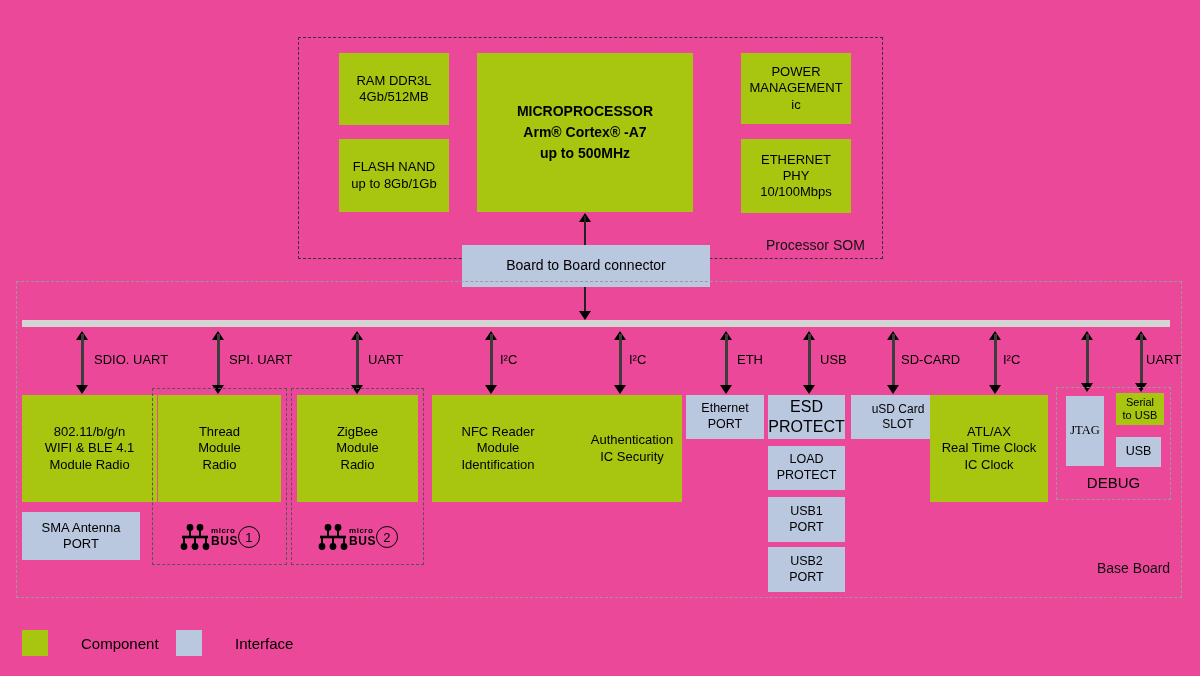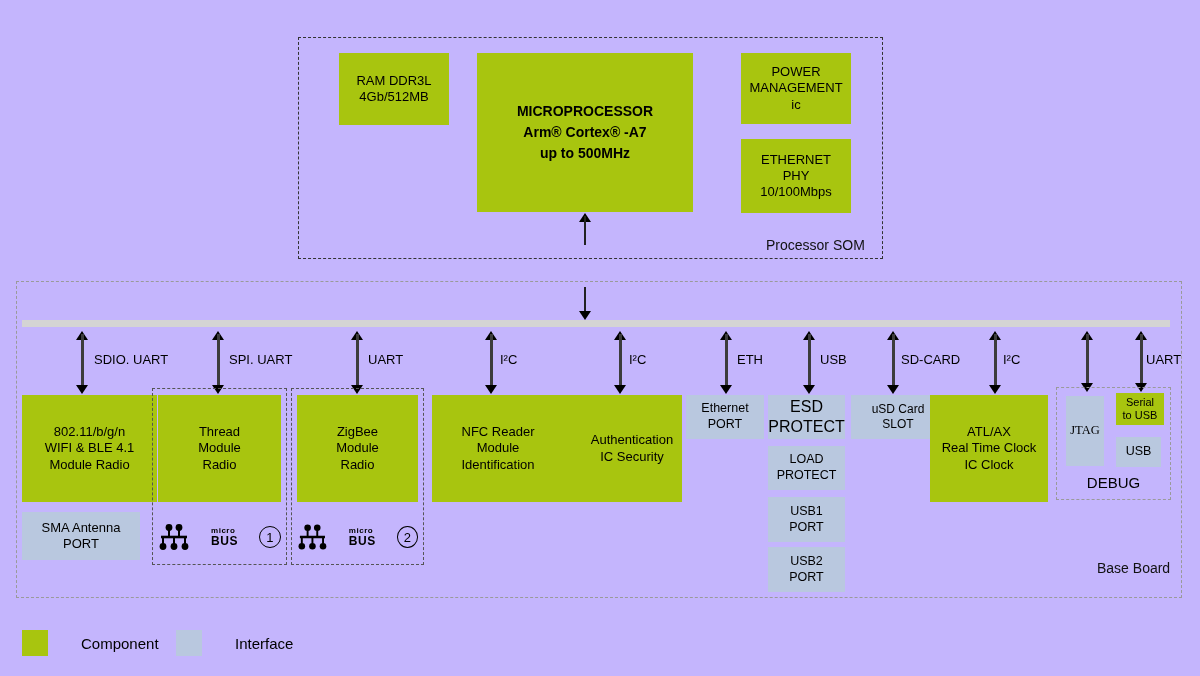--- a/index.html
+++ b/index.html
@@ -1,18 +1,18 @@
 <!DOCTYPE html>
 <html style="--component: #a8c50f; --interface: #b9c8df; --bus: #d4d4d4;"><head>
 <meta charset="utf-8">
 <style>
   * { margin:0; padding:0; box-sizing:border-box; }
   html,body { background:#fff; }
   body { font-family:"Liberation Sans","DejaVu Sans",sans-serif; color:#000; }
-  #stage { position:relative; width:1200px; height:676px; background:#c4b5fd; overflow:hidden; }
+  #stage { position:relative; width:1200px; height:676px; background:#ec4899; overflow:hidden; }
 
   .abs { position:absolute; }
   .blk {
     position:absolute; display:flex; align-items:center; justify-content:center;
     text-align:center; white-space:pre-line; font-size:13px; line-height:1.25;
   }
   .comp { background:var(--component); }
   .intf { background:var(--interface); }
   .bold { font-weight:bold; }
 
@@ -33,54 +33,57 @@
   .arr::after  { content:""; position:absolute; bottom:0; left:0;
     border-left:6px solid transparent; border-right:6px solid transparent; border-top:9px solid #000; }
   .arr.no-top::before { display:none; }
   .arr.no-top .shaft { top:0; }
   .arr.no-bottom::after { display:none; }
   .arr.no-bottom .shaft { bottom:0; }
 
   .buslabel { position:absolute; font-size:13px; white-space:nowrap; }
 
   
-  .mb-row { position:absolute; display:flex; align-items:center; justify-content:center; gap:21px; }
+  .mb-row { position:absolute; display:flex; align-items:center; justify-content:center; gap:0; }
   .mb-text { display:flex; flex-direction:column; line-height:1; }
   .mb-text .micro { font-size:8px; font-weight:bold; letter-spacing:.5px; }
   .mb-text .busname { font-size:12px; font-weight:bold; letter-spacing:.5px; }
   .mb-num { width:22px; height:22px; border:1.5px solid #000; border-radius:50%;
     display:flex; align-items:center; justify-content:center; font-size:13px; }
 
   .legend-row { position:absolute; display:flex; align-items:center; font-size:15px; }
   .swatch { width:26px; height:26px; display:inline-block; }
 </style>
 </head>
 <body>
 
 <div id="stage">
 
   <div class="dashed-dark" style="left:298px; top:37px; width:585px; height:222px;"></div>
 
   <div class="blk comp" style="left:339px; top:53px; width:110px; height:72px;">RAM DDR3L
 4Gb/512MB</div>
+  <div class="blk comp" style="left:339px; top:139px; width:110px; height:73px;">FLASH NAND
+up to 8Gb/1Gb</div>
   <div class="blk comp bold" style="left:477px; top:53px; width:216px; height:159px; font-size:14px; line-height:1.5;">MICROPROCESSOR
 Arm® Cortex® -A7
 up to 500MHz</div>
   <div class="blk comp" style="left:741px; top:53px; width:110px; height:71px;">POWER
 MANAGEMENT
 ic</div>
   <div class="blk comp" style="left:741px; top:139px; width:110px; height:74px;">ETHERNET
 PHY
 10/100Mbps</div>
 
   <div class="corner-label" style="left:766px; top:237px;">Processor SOM</div>
 
   <div class="arr thin no-bottom" style="left:579px; top:213px; height:32px;">
       <div class="shaft"></div>
     </div>
+  <div class="blk intf" style="left:462px; top:245px; width:248px; height:42px; font-size:14px;">Board to Board connector</div>
   <div class="arr thin no-top" style="left:579px; top:287px; height:33px;">
       <div class="shaft"></div>
     </div>
 
   <div class="dashed-gray" style="left:16px; top:281px; width:1166px; height:317px;"></div>
   <div class="corner-label" style="left:1097px; top:560px;">Base Board</div>
 
   <div class="busbar" style="left:22px; top:320px; width:1148px; height:7px;"></div>
 
   <div class="arr" style="left:76px;  top:331px; height:63px;">

